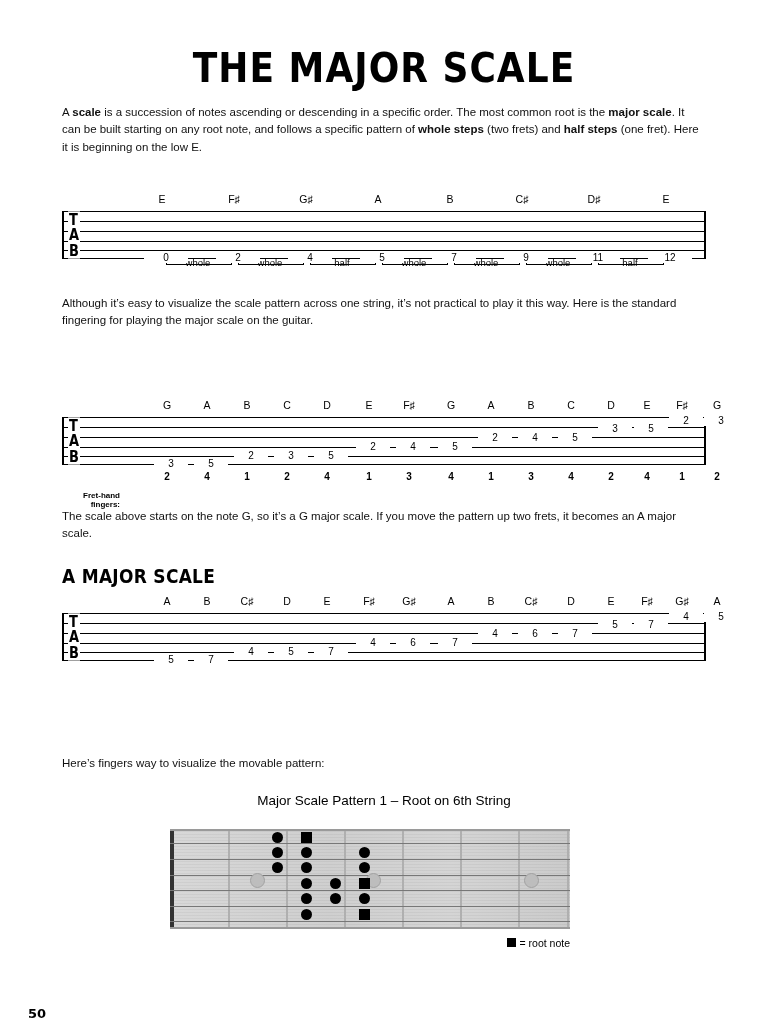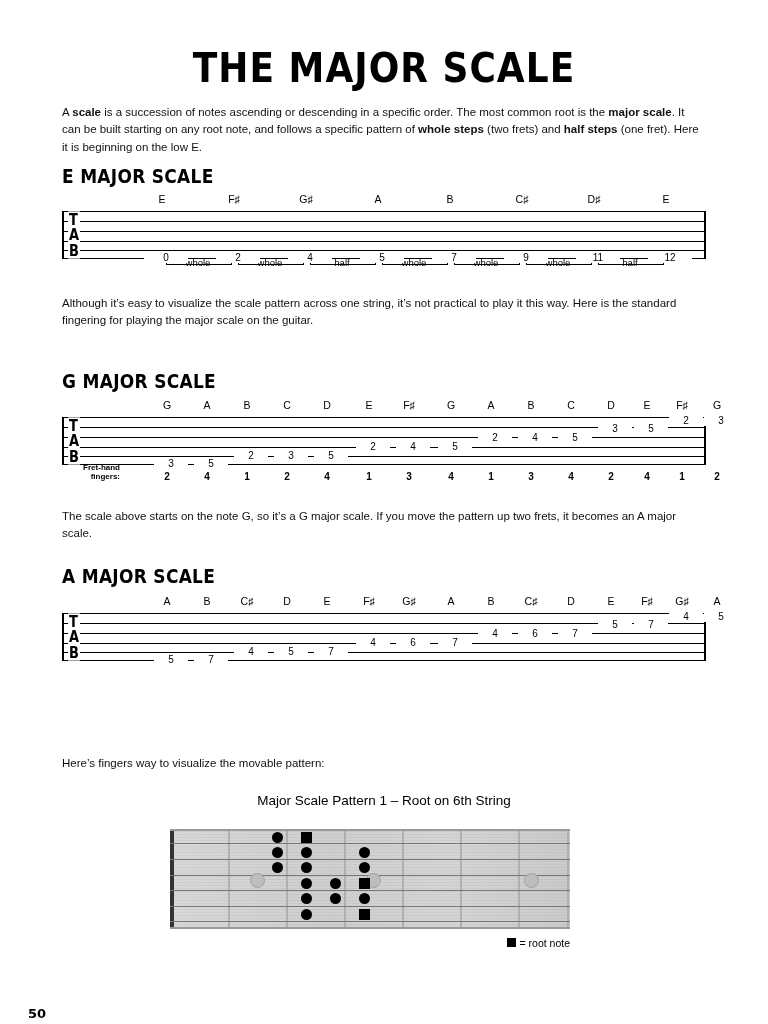--- a/index.html
+++ b/index.html
@@ -120,20 +120,21 @@
     border-right: 1px solid #000;
     border-bottom: 1px solid #000;
     height: 5px;
   }
   .fretlabel {
     position: absolute;
     font-size: 8px;
     font-weight: bold;
     line-height: 1.15;
     text-align: right;
+    margin-top: 28px;
   }
   .fingernum {
     position: absolute;
     font-size: 10px;
     font-weight: bold;
     text-align: center;
   }
 
   
   .diagram-title {
@@ -224,23 +225,20 @@
 <div class="page">
 
   <div class="content">
     <div class="page-title">THE MAJOR SCALE</div>
 
     <p class="para" style="margin-top:18px;">
       <span>A </span><b>scale</b><span> is a succession of notes ascending or descending in a specific order. The most common root is the </span><b>major scale</b><span>. It can be built starting on any root note, and follows a specific pattern of </span><b>whole steps</b><span> (two frets) and </span><b>half steps</b><span> (one fret). Here it is beginning on the low E.</span>
     </p>
   </div>
 
-  <div style="position:absolute; left:62px; top:148px; width:644px;">
-    <div class="section-head">E MAJOR SCALE</div>
-  </div>
 
   <div class="tabblock" style="position:absolute; left:62px; top:176px; width:644px; height:76px;">
 
     <div>
       <div class="notename" style="left:80px;  top:0px; width:40px;">E</div>
       <div class="notename" style="left:152px; top:0px; width:40px;">F♯</div>
       <div class="notename" style="left:224px; top:0px; width:40px;">G♯</div>
       <div class="notename" style="left:296px; top:0px; width:40px;">A</div>
       <div class="notename" style="left:368px; top:0px; width:40px;">B</div>
       <div class="notename" style="left:440px; top:0px; width:40px;">C♯</div>
@@ -288,23 +286,20 @@
       <div class="bracket" style="left:464px; top:66px; width:64px;"></div>
       <div class="stepmark" style="left:464px; top:64px; width:64px;">whole</div>
 
       <div class="bracket" style="left:536px; top:66px; width:64px;"></div>
       <div class="stepmark" style="left:536px; top:64px; width:64px;">half</div>
     </div>
   </div>
 
   <p class="para" style="position:absolute; left:62px; top:278px; width:620px;">Although it’s easy to visualize the scale pattern across one string, it’s not practical to play it this way. Here is the standard fingering for playing the major scale on the guitar.</p>
 
-  <div style="position:absolute; left:62px; top:353px; width:644px;">
-    <div class="section-head">G MAJOR SCALE</div>
-  </div>
 
   <div class="tabblock" style="position:absolute; left:62px; top:382px; width:644px; height:90px;">
     <div>
       <div class="notename" style="left:90px;  top:0; width:30px;">G</div>
       <div class="notename" style="left:130px; top:0; width:30px;">A</div>
       <div class="notename" style="left:170px; top:0; width:30px;">B</div>
       <div class="notename" style="left:210px; top:0; width:30px;">C</div>
       <div class="notename" style="left:250px; top:0; width:30px;">D</div>
       <div class="notename" style="left:292px; top:0; width:30px;">E</div>
       <div class="notename" style="left:332px; top:0; width:30px;">F♯</div>

